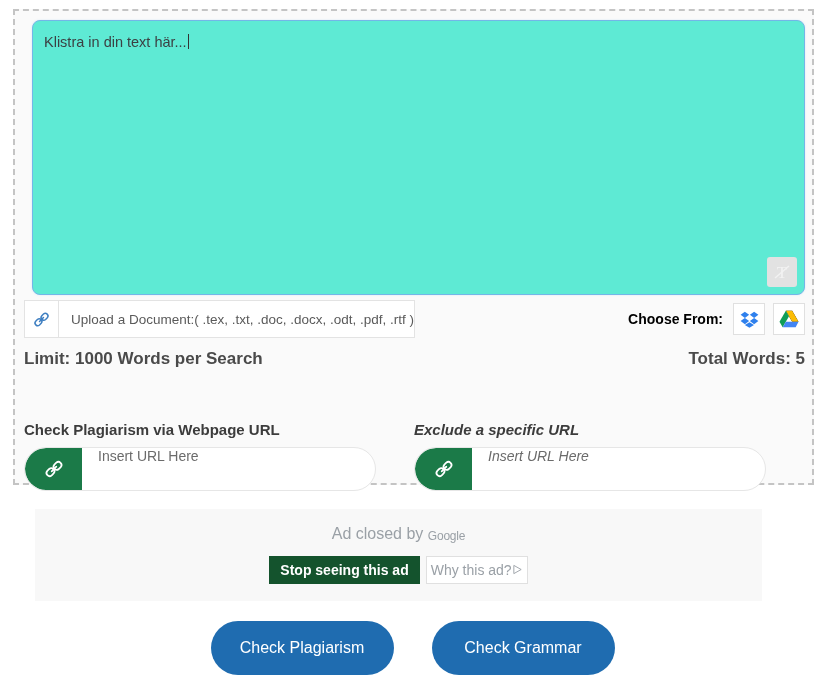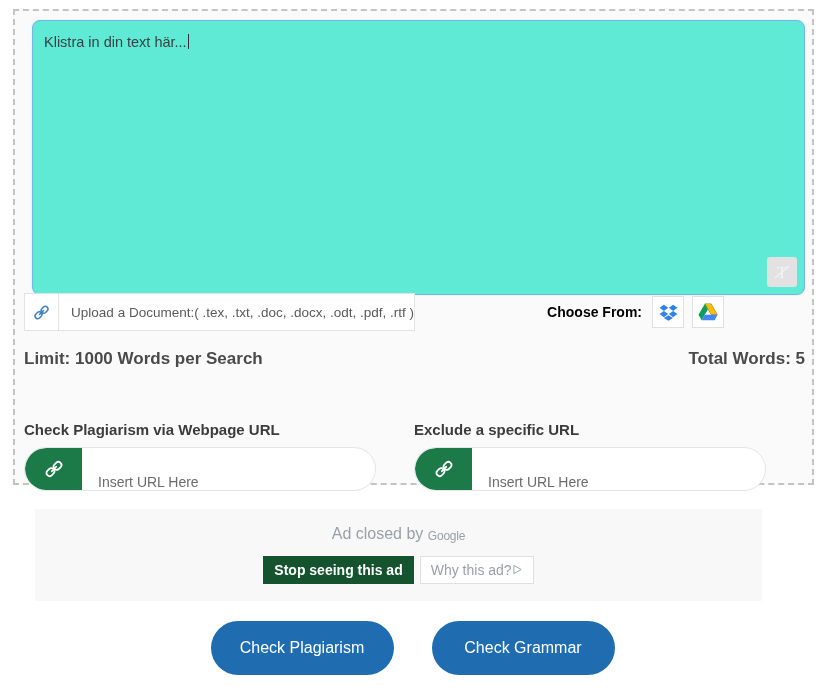--- a/index.html
+++ b/index.html
@@ -55,22 +55,22 @@
     right: 7px; bottom: 7px;
     width: 30px; height: 30px;
     background: #e2e2e2;
     border-radius: 3px;
     display: flex; align-items: center; justify-content: center;
   }
 
   
   .upload-row {
     position: absolute;
-    left: 9px; top: 282px;
-    width: 700px; height: 38px;
+    left: 9px; top: 289px;
+    width: 781px; height: 38px;
   }
   .upload-field {
     position: absolute; left: 0; top: 0;
     width: 391px; height: 38px;
     border: 1px solid #e3e3e3;
     background: #ffffff;
     display: flex; align-items: center;
   }
   .upload-icon-cell {
     width: 47px; height: 100%;
@@ -116,32 +116,32 @@
   
   .url-sections {
     position: absolute;
     left: 9px; top: 378px;
     width: 781px; height: 90px;
     display: flex;
     margin-top: 32px;
   }
   .url-col { position: relative; }
   .url-col.left  { width: 390px; }
-  .url-col.right { width: 391px; }
+  .url-col.right { width: 391px; font-style: italic; }
   .url-heading {
     font-size: 15px; font-weight: bold; color: #3c3c3c;
     margin: 0 0 9px 0;
   }
   .url-input {
     position: relative;
     height: 44px;
     border: 1px solid #e6e6e6;
     border-radius: 22px;
     background: #ffffff;
-    display: flex; align-items: flex-end;
+    display: flex; align-items: flex-start;
     overflow: hidden;
   }
   .url-col.left  .url-input { width: 352px; }
   .url-col.right .url-input { width: 352px; }
   .url-icon-cell {
     width: 57px; height: 100%;
     background: #1b7a48;
     border-radius: 22px 0 0 22px;
     display: flex; align-items: center; justify-content: center;
     flex: none;
@@ -178,21 +178,21 @@
     background: #14532d;
     color: #ffffff;
     font-size: 14px; font-weight: bold;
     border: none;
     display: flex; align-items: center;
     cursor: pointer;
     font-family: "Liberation Sans", sans-serif;
   }
   .btn-why {
     height: 28px;
-    padding: 0 10px;
+    padding: 0 4px;
     background: #ffffff;
     color: #9aa0a6;
     font-size: 14px;
     border: 1px solid #e0e0e0;
     display: flex; align-items: center; 
     cursor: pointer;
     margin-left: 6px;
     font-family: "Liberation Sans", sans-serif;
   }
 

